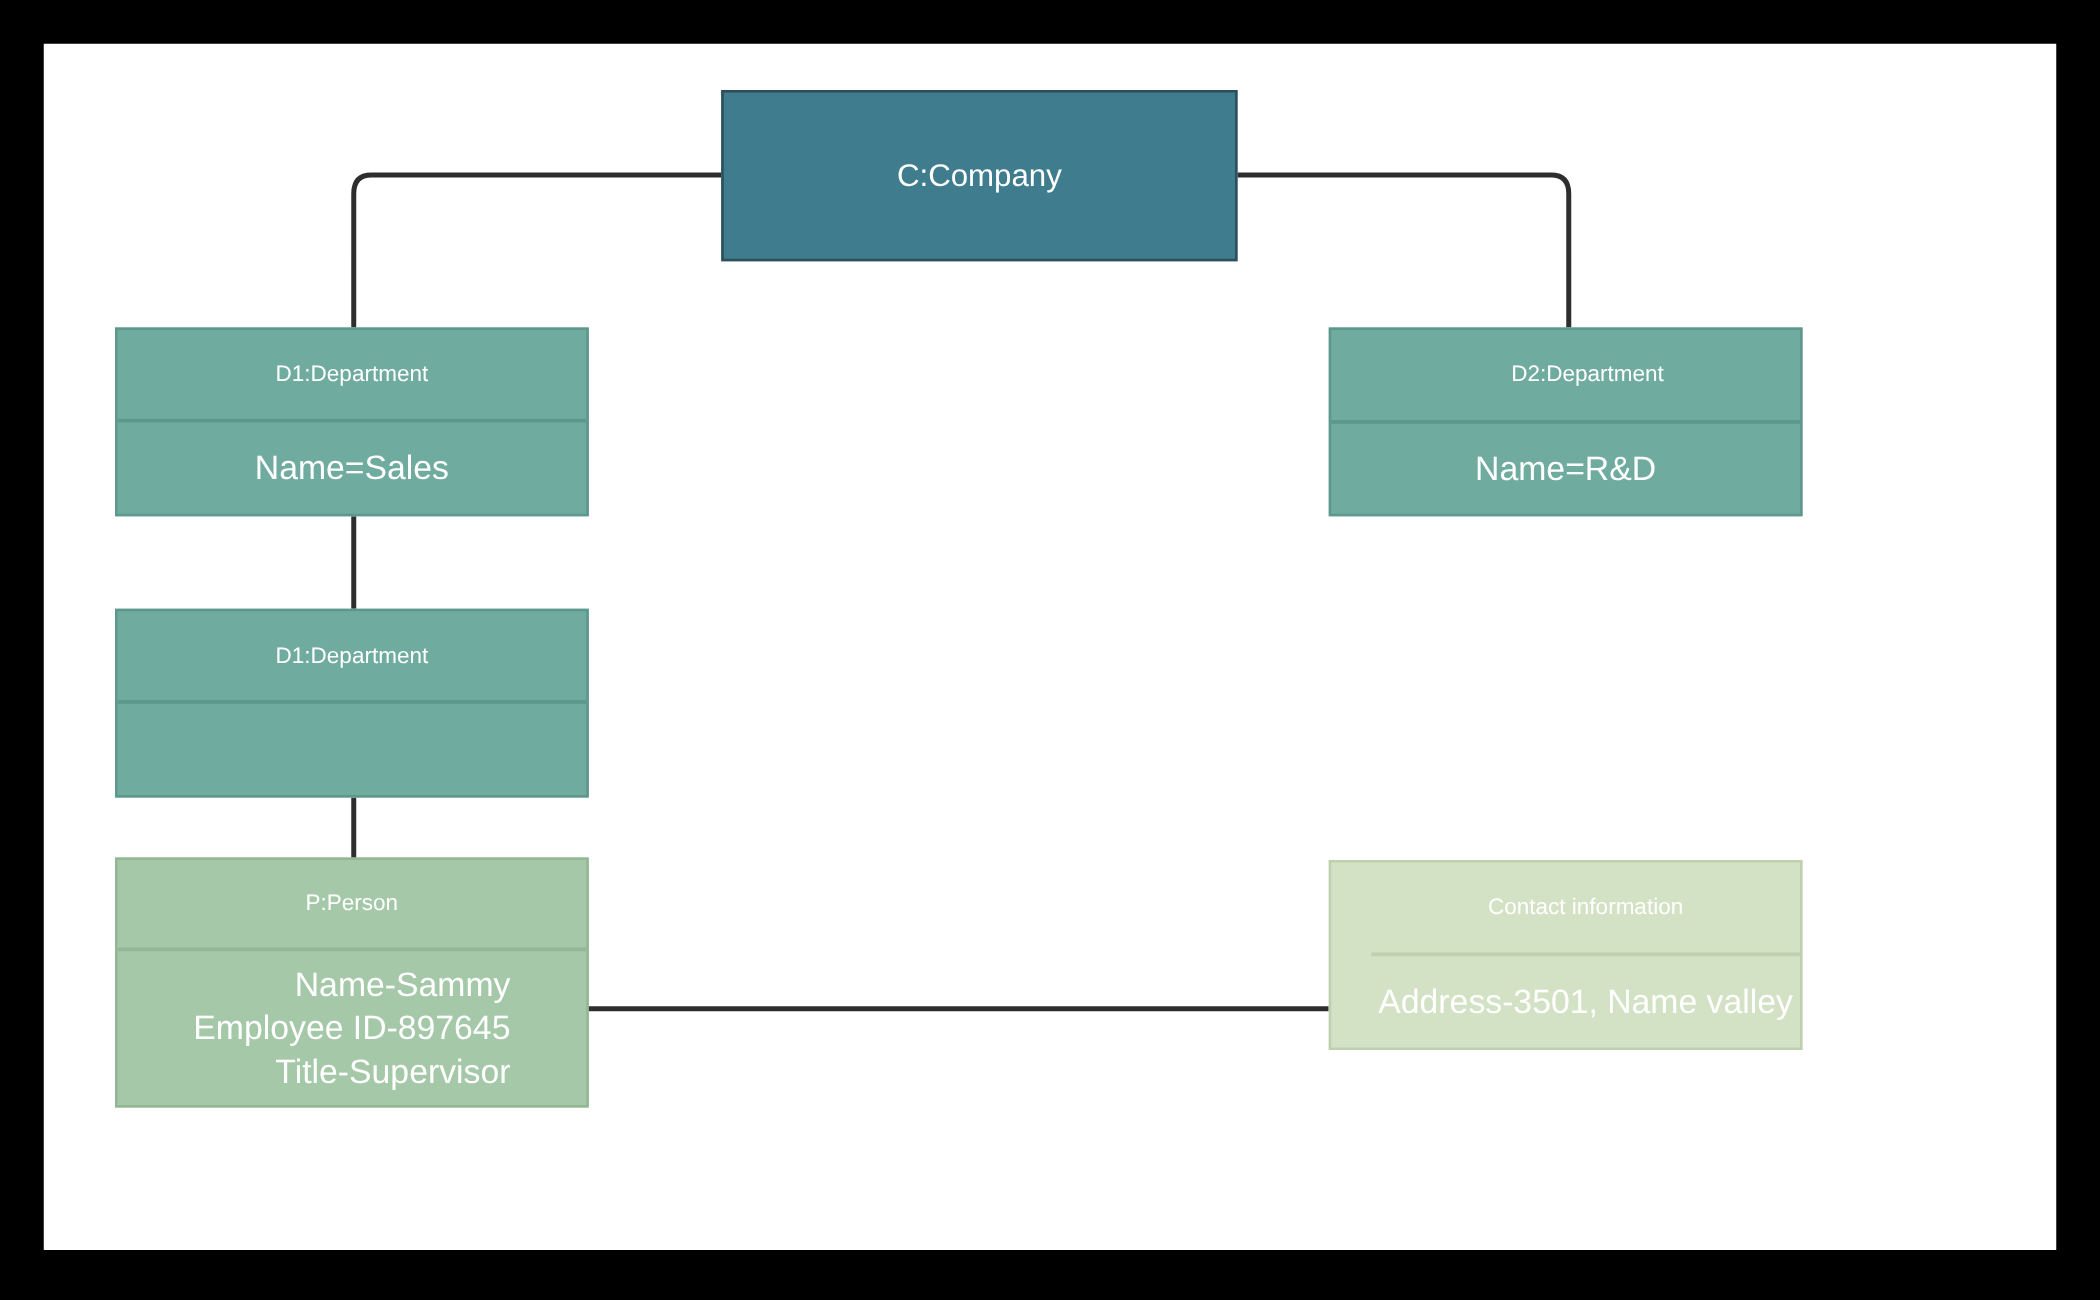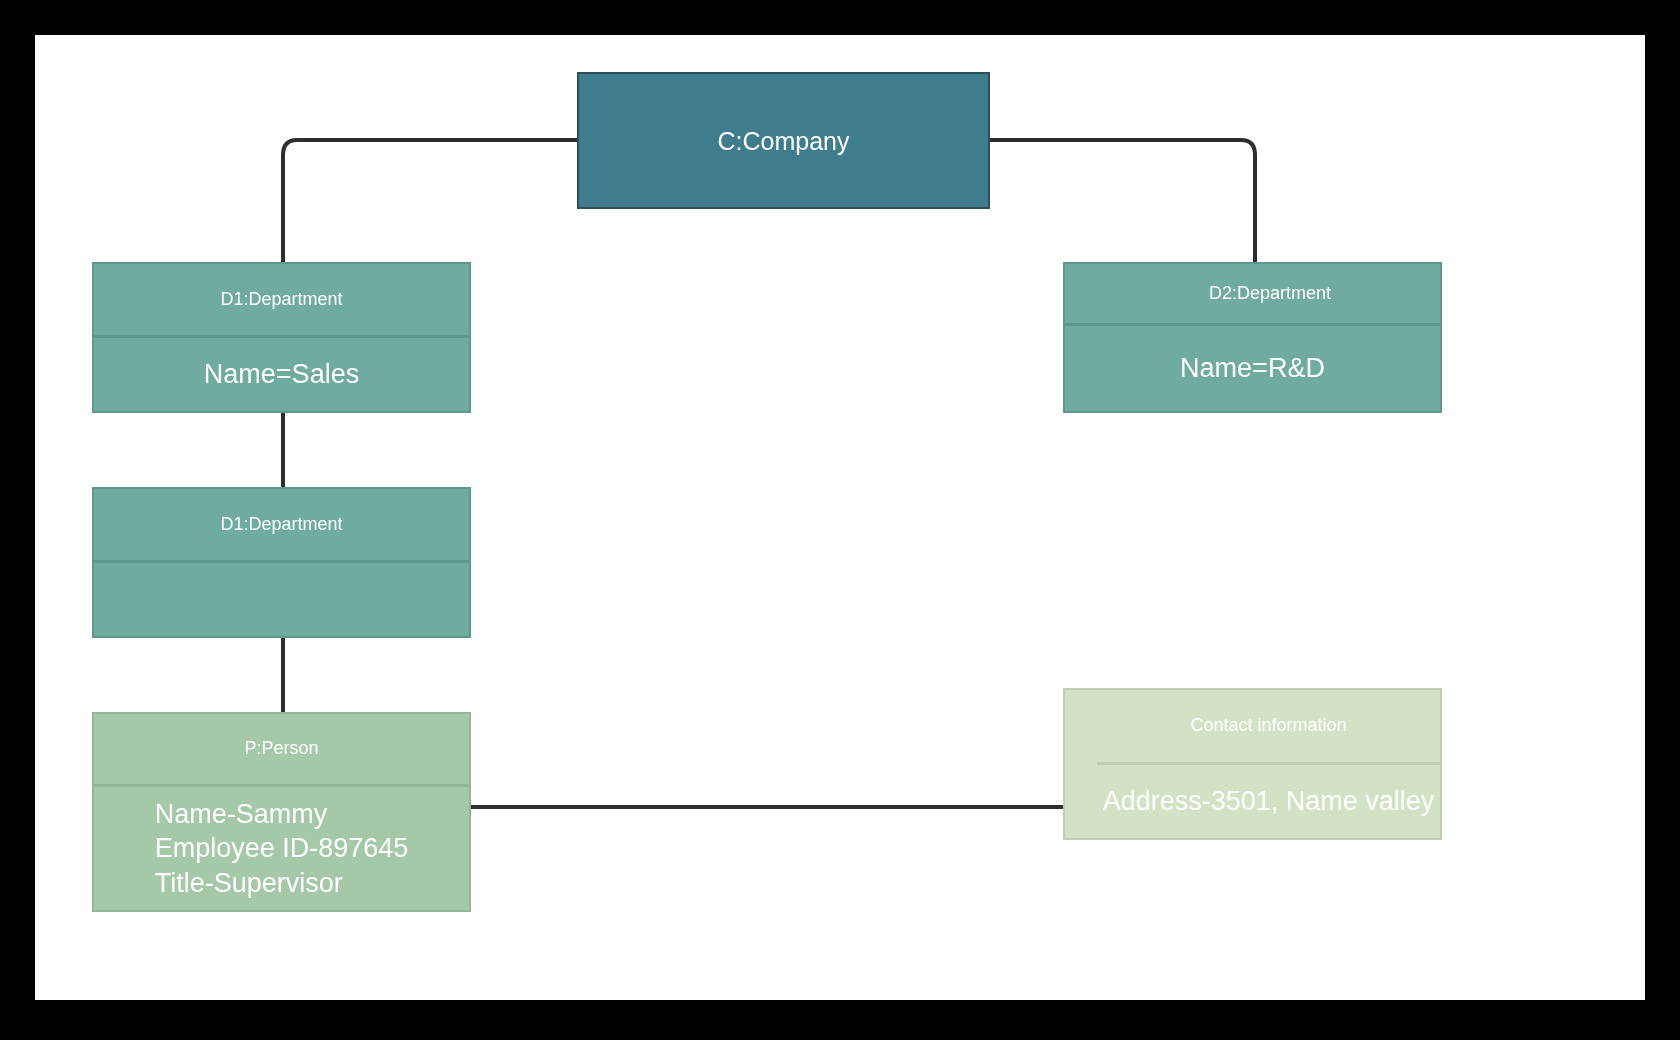--- a/index.html
+++ b/index.html
@@ -47,21 +47,21 @@
     box-sizing: border-box;
     display: flex;
     flex-direction: column;
     color: #ffffff;
   }
   .node .row {
     box-sizing: border-box;
     display: flex;
     align-items: center;
     justify-content: center;
-    text-align: left;
+    text-align: right;
     line-height: 1.28;
     white-space: pre-line;
   }
   .node .row.head {
     font-size: 18px;
   }
   .node .row.attrs {
     font-size: 27px;
   }
 
@@ -115,29 +115,29 @@
     <div class="node n-company" style="left:542px; top:37px; width:413px; height:137px;">
       <div class="row head" style="flex:1 1 auto;">C:Company</div>
     </div>
 
     <div class="node n-dept" style="left:57px; top:227px; width:379px; height:151px;">
       <div class="row head" style="height:74px;">D1:Department</div>
       <div class="row attrs" style="flex:1 1 auto;">Name=Sales</div>
     </div>
 
     <div class="node n-dept" style="left:1028px; top:227px; width:379px; height:151px;">
-      <div class="row head" style="height:62px;padding-left:35px;">D2:Department</div>
+      <div class="row head" style="height:75px;padding-left:35px;">D2:Department</div>
       <div class="row attrs" style="flex:1 1 auto;">Name=R&amp;D</div>
     </div>
 
     <div class="node n-dept" style="left:57px; top:452px; width:379px; height:151px;">
       <div class="row head" style="height:74px;">D1:Department</div>
     </div>
 
-    <div class="node n-person" style="left:57px; top:677px; width:379px; height:200px;">
+    <div class="node n-person" style="left:57px; top:651px; width:379px; height:200px;">
       <div class="row head" style="height:73px;">P:Person</div>
       <div class="row attrs" style="flex:1 1 auto;">Name-Sammy
 Employee ID-897645
 Title-Supervisor</div>
     </div>
 
     <div class="node n-contact" style="left:1028px; top:653px; width:379px; height:152px;padding-left:32px;">
       <div class="row head" style="height:75px;">Contact information</div>
       <div class="row attrs" style="flex:1 1 auto;">Address-3501, Name valley</div>
     </div>

